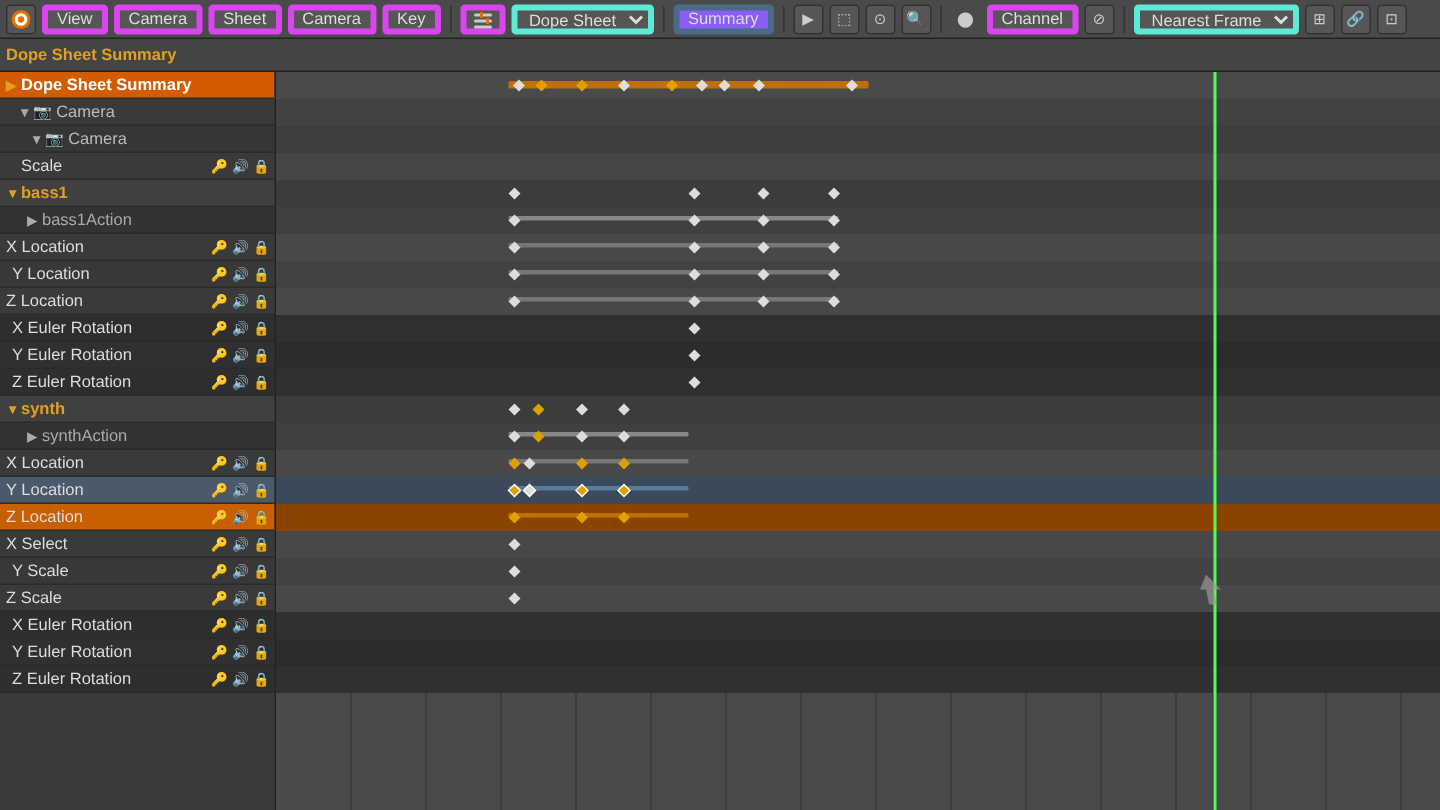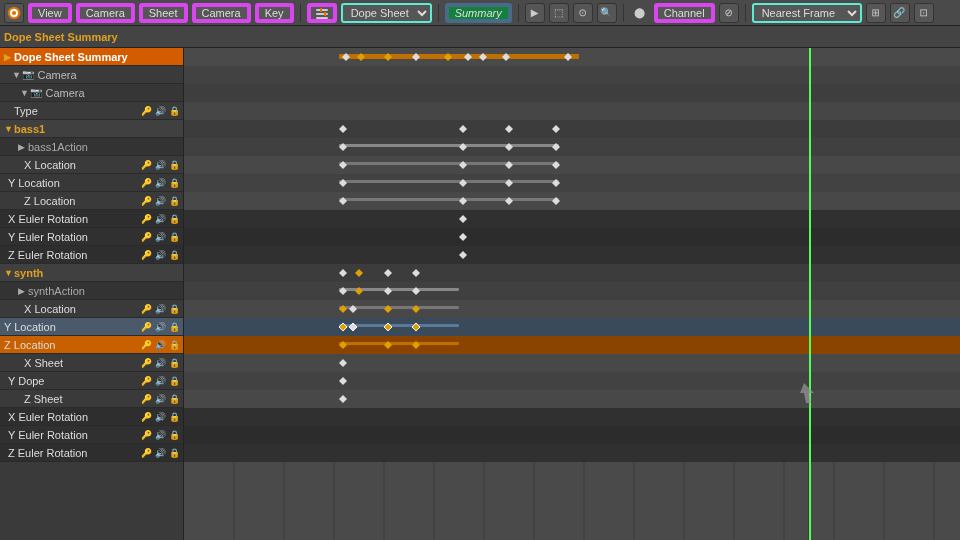--- a/index.html
+++ b/index.html
@@ -30,27 +30,26 @@
       background: #565656;
       border: 4px solid #d946ef;
       border-radius: 3px;
       padding: 2px 6px;
       color: #ddd;
       cursor: pointer;
       font-size: 11px;
       height: 20px;
     }
     .toolbar-btn.active {
-      background: #15803d;
+      background: #8b5cf6;
       border-color: #4a6a8a;
-      font-style: italic;
     }
     .toolbar-select {
       background: #565656;
-      border: 2px solid #5eead4;
+      border: 4px solid #5eead4;
       border-radius: 3px;
       color: #ddd;
       font-size: 11px;
       height: 20px;
       padding: 0 4px;
     }
     .toolbar-separator {
       width: 1px;
       height: 18px;
       background: #333;
@@ -125,21 +124,21 @@
       color: #bbb;
       padding-left: 12px;
     }
     .channel-row.action-row {
       background: #333;
       padding-left: 18px;
       color: #aaa;
     }
     .channel-row.channel {
       background: #3a3a3a;
-      padding-left: 24px;
+      padding-left: 4px;
     }
     .channel-row.channel-alt {
       background: #383838;
       padding-left: 8px;
     }
     .channel-row.selected-channel {
       background: #4a5a6a;
     }
     .channel-row.dark-channel {
       background: #2e2e2e;
@@ -279,21 +278,21 @@
       <span class="channel-label">Camera</span>
     </div>
 
     <div class="channel-row camera-group" style="padding-left:20px;background:#363636;">
       <span class="triangle-white">▼</span>
       <span style="font-size:10px;margin-right:3px;color:#aaa;">📷</span>
       <span class="channel-label">Camera</span>
     </div>
 
     <div class="channel-row channel" style="padding-left:14px;">
-      <span class="channel-label">Type</span>
+      <span class="channel-label">Scale</span>
       <div class="channel-icons">
         <span class="ch-icon">🔑</span>
         <span class="ch-icon">🔊</span>
         <span class="ch-icon">🔒</span>
       </div>
     </div>
 
     <div class="channel-row group-header">
       <span class="triangle">▼</span>
       <span class="channel-label">bass1</span>
@@ -389,39 +388,39 @@
     <div class="channel-row" style="background:#c86000;">
       <span class="channel-label">Z Location</span>
       <div class="channel-icons">
         <span class="ch-icon">🔑</span>
         <span class="ch-icon">🔊</span>
         <span class="ch-icon">🔒</span>
       </div>
     </div>
 
     <div class="channel-row channel">
-      <span class="channel-label">X Sheet</span>
+      <span class="channel-label">X Select</span>
       <div class="channel-icons">
         <span class="ch-icon">🔑</span>
         <span class="ch-icon">🔊</span>
         <span class="ch-icon">🔒</span>
       </div>
     </div>
 
     <div class="channel-row channel-alt">
-      <span class="channel-label">Y Dope</span>
+      <span class="channel-label">Y Scale</span>
       <div class="channel-icons">
         <span class="ch-icon">🔑</span>
         <span class="ch-icon">🔊</span>
         <span class="ch-icon">🔒</span>
       </div>
     </div>
 
     <div class="channel-row channel">
-      <span class="channel-label">Z Sheet</span>
+      <span class="channel-label">Z Scale</span>
       <div class="channel-icons">
         <span class="ch-icon">🔑</span>
         <span class="ch-icon">🔊</span>
         <span class="ch-icon">🔒</span>
       </div>
     </div>
 
     <div class="channel-row dark-channel">
       <span class="channel-label">X Euler Rotation</span>
       <div class="channel-icons">

